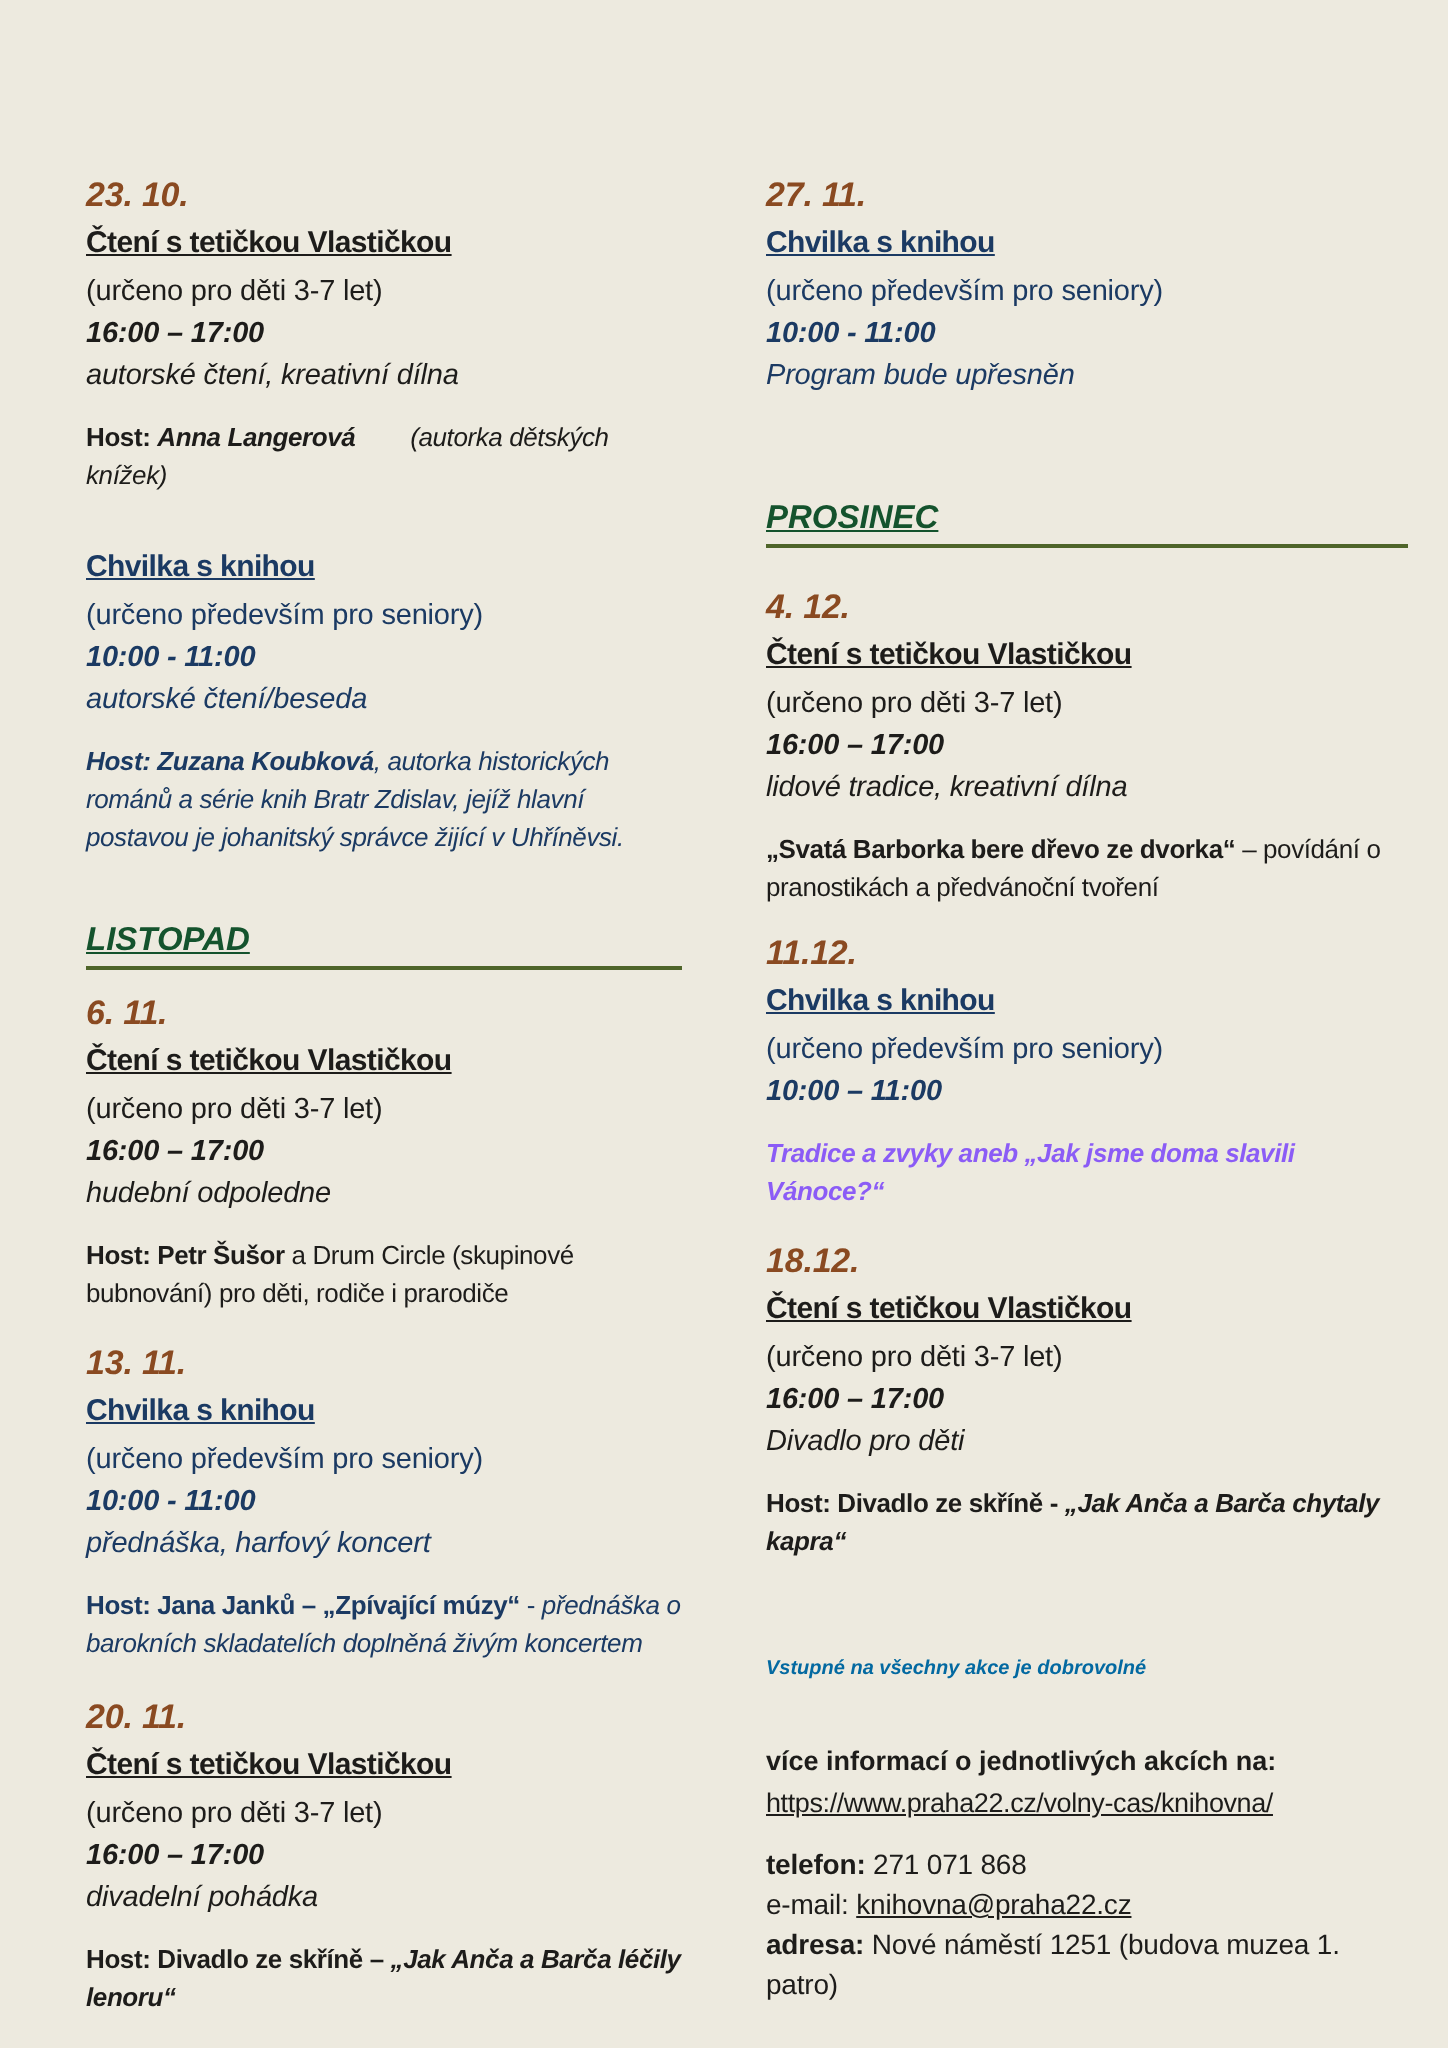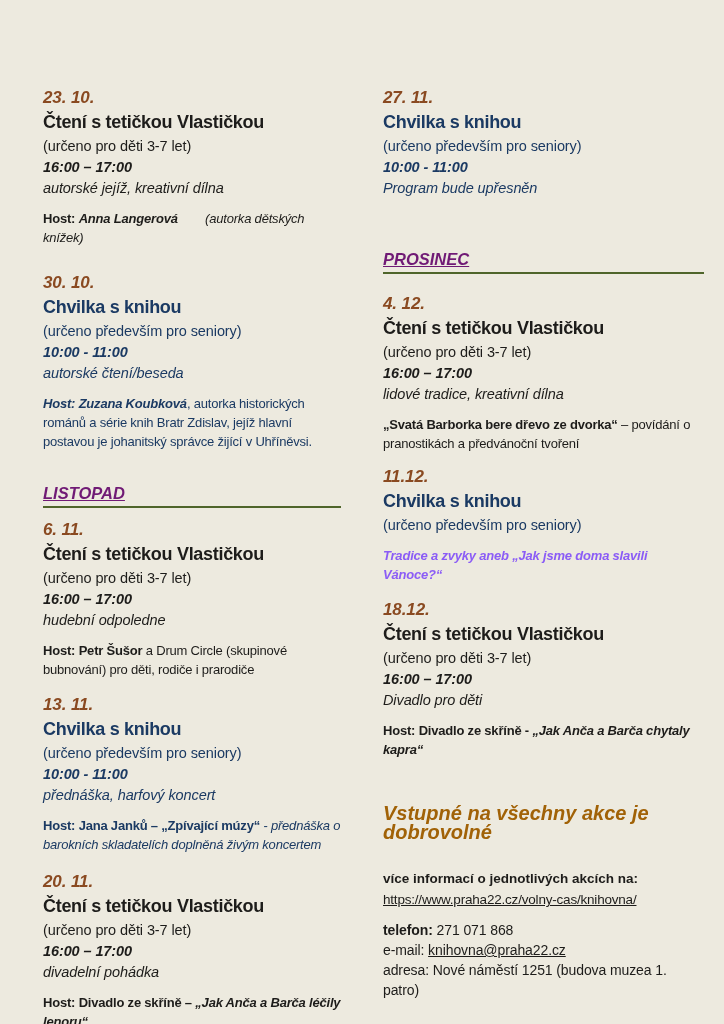--- a/index.html
+++ b/index.html
@@ -22,45 +22,45 @@
 
   
   .event { letter-spacing: -0.1px; }
   .event.kids    { color: #1d1c1a; }
   .event.seniors { color: #1b3a63; }
   .date {
     font-size: 17px; font-weight: bold; font-style: italic;
     color: #8a4a21; line-height: 20px; margin-bottom: 3px;
   }
   .title {
-    font-size: 18px; font-weight: bold; line-height: 22px;
-    letter-spacing: -0.3px; margin-bottom: 3px;
+    font-size: 15px; font-weight: bold; line-height: 22px;
+    text-decoration: underline; letter-spacing: -0.3px; margin-bottom: 3px;
   }
   .line { font-size: 14.5px; line-height: 21px; }
   .time { font-weight: bold; font-style: italic; }
   .desc { font-style: italic; }
   .note { font-size: 13px; line-height: 19px; margin-top: 10px; letter-spacing: -0.2px; }
   .note:empty { display: none; }
 
   
   .month {
     border-bottom: 2px solid #4f652a;
     padding-bottom: 2px;
     line-height: 20px;
   }
   .month-label {
     font-size: 16.5px; font-weight: bold; font-style: italic;
-    color: #701a75; text-decoration: underline;
+    color: #14532d; text-decoration: underline;
   }
 
   
   .fee {
     margin-top: 45px;
-    font-size: 20px; font-weight: bold; font-style: italic;
-    color: #a16207; line-height: 19px;
+    font-size: 10px; font-weight: bold; font-style: italic;
+    color: #0369a1; line-height: 19px;
   }
   .info { margin-top: 26px; }
   .info-label { font-size: 13.5px; font-weight: bold; line-height: 21px; }
   .info-url {
     font-size: 13.5px; font-weight: normal; line-height: 21px;
     text-decoration: underline; letter-spacing: -0.2px; cursor: pointer;
   }
   .contacts { margin-top: 10px; }
   .contact-line { font-size: 14px; line-height: 20px; letter-spacing: -0.1px; }
 
@@ -80,31 +80,30 @@
 <div class="page">
   <div class="columns">
 
     <div class="col col-left">
 
       <article class="event kids mb26">
         <div class="date">23. 10.</div>
         <div class="title">Čtení s tetičkou Vlastičkou</div>
         <div class="line audience">(určeno pro děti 3-7 let)</div>
         <div class="line time">16:00 – 17:00</div>
-        <div class="line desc">autorské jejíž, kreativní dílna</div>
+        <div class="line desc">autorské čtení, kreativní dílna</div>
         <div class="note"><span style="font-weight: bold;">Host: </span><span style="font-weight: bold; font-style: italic; text-align: center;">Anna Langerová</span><span style="font-style: italic; padding-left: 24px;"> (autorka dětských knížek)</span></div>
       </article>
 
       <article class="event seniors mb32">
-        <div class="date">30. 10.</div>
         <div class="title">Chvilka s knihou</div>
         <div class="line audience">(určeno především pro seniory)</div>
         <div class="line time">10:00 - 11:00</div>
         <div class="line desc">autorské čtení/beseda</div>
-        <div class="note"><span style="font-weight: bold; font-style: italic;">Host: Zuzana Koubková</span><span style="">, autorka historických románů a série knih Bratr Zdislav, jejíž hlavní postavou je johanitský správce žijící v Uhříněvsi.</span></div>
+        <div class="note"><span style="font-weight: bold; font-style: italic;">Host: Zuzana Koubková</span><span style="font-style: italic;">, autorka historických románů a série knih Bratr Zdislav, jejíž hlavní postavou je johanitský správce žijící v Uhříněvsi.</span></div>
       </article>
 
       <div class="month mb12">
         <span class="month-label">LISTOPAD</span>
       </div>
 
       <article class="event kids mb16">
         <div class="date">6. 11.</div>
         <div class="title">Čtení s tetičkou Vlastičkou</div>
         <div class="line audience">(určeno pro děti 3-7 let)</div>
@@ -154,20 +153,21 @@
         <div class="line audience">(určeno pro děti 3-7 let)</div>
         <div class="line time">16:00 – 17:00</div>
         <div class="line desc">lidové tradice, kreativní dílna</div>
         <div class="note"><span style="font-weight: bold;">„Svatá Barborka bere dřevo ze dvorka“</span><span> – povídání o pranostikách a předvánoční tvoření</span></div>
       </article>
 
       <article class="event seniors mb16">
         <div class="date">11.12.</div>
         <div class="title">Chvilka s knihou</div>
         <div class="line audience">(určeno především pro seniory)</div>
+        <div class="line time">10:00 – 11:00</div>
         <div class="note"><span style="font-weight: bold; font-style: italic; color: #8b5cf6;">Tradice a zvyky aneb „Jak jsme doma slavili Vánoce?“</span></div>
       </article>
 
       <article class="event kids">
         <div class="date">18.12.</div>
         <div class="title">Čtení s tetičkou Vlastičkou</div>
         <div class="line audience">(určeno pro děti 3-7 let)</div>
         <div class="line time">16:00 – 17:00</div>
         <div class="line desc">Divadlo pro děti</div>
         <div class="note"><span style="font-weight: bold;">Host: Divadlo ze skříně - </span><span style="font-weight: bold; font-style: italic;">„Jak Anča a Barča chytaly kapra“</span></div>
@@ -175,19 +175,19 @@
 
       <div class="footer">
         <div class="fee">Vstupné na všechny akce je dobrovolné</div>
         <div class="info">
           <div class="info-label">více informací o jednotlivých akcích na:</div>
           <div class="info-url">https://www.praha22.cz/volny-cas/knihovna/</div>
         </div>
         <div class="contacts">
           <div class="contact-line"><span style="font-weight: bold;">telefon: </span><span>271 071 868</span></div>
           <div class="contact-line"><span style="font-weight: normal;">e-mail: </span><span style="text-decoration: underline;">knihovna@praha22.cz</span></div>
-          <div class="contact-line"><span style="font-weight: normal;">adresa: </span><span>Nové náměstí 1251 (budova muzea 1. patro)</span></div>
+          <div class="contact-line"><span style="font-weight: bold;">adresa: </span><span>Nové náměstí 1251 (budova muzea 1. patro)</span></div>
         </div>
       </div>
 
     </div>
   </div>
 </div>
 
 </body></html>

